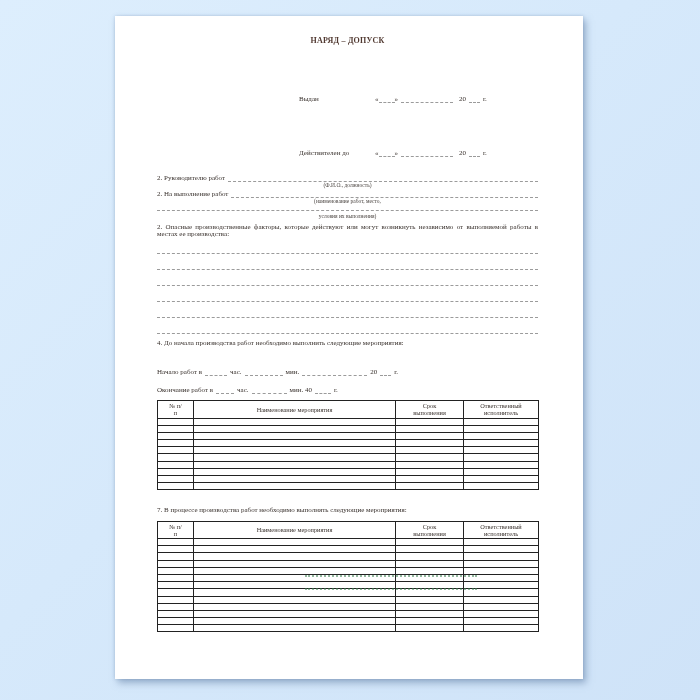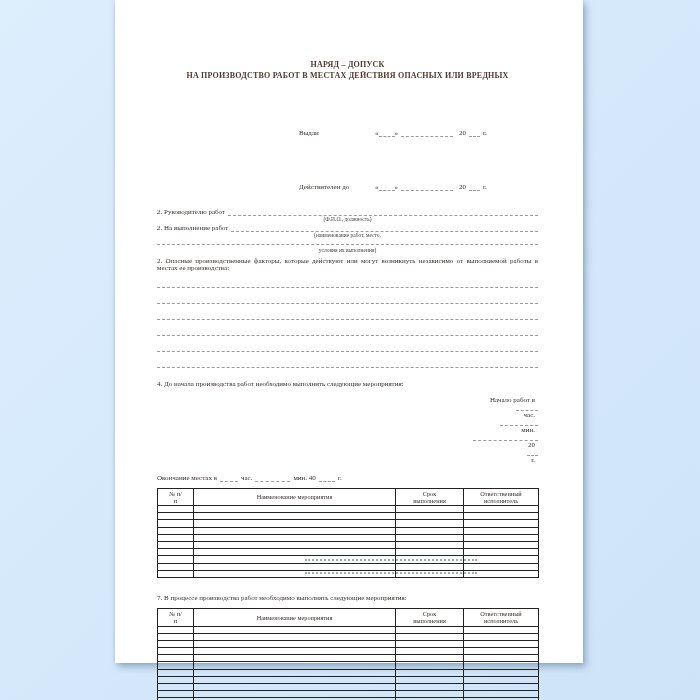--- a/index.html
+++ b/index.html
@@ -3,24 +3,24 @@
 <meta charset="utf-8">
 <style>
   * { margin:0; padding:0; box-sizing:border-box; }
   html,body { width:700px; height:700px; overflow:hidden; }
   body {
     background: linear-gradient(135deg, #ddeefd 0%, #d6e9fb 45%, #cfe3f8 100%);
     font-family: "Liberation Serif", serif;
     position: relative;
   }
   .page {
-    position:absolute; left:115px; top:0; width:468px; height:663px;
+    position:absolute; left:115px; top:16px; width:468px; height:663px;
     background:#ffffff;
     box-shadow: 3px 4px 7px rgba(98,128,165,0.55), 0 0 3px rgba(120,150,185,0.4);
-    padding: 60px 45px 0 42px;
+    padding: 20px 45px 0 42px;
     color:#38302c;
     font-size:7px;
     line-height:8px;
   }
   .title { text-align:center; font-weight:bold; font-size:8px; line-height:10.5px; color:#513931; letter-spacing:0.2px; }
   .row { display:flex; align-items:flex-end; white-space:nowrap; }
   .u { display:inline-block; border-bottom:1px dashed #9b9b9b; height:7px; }
   .w16{width:16px} .w11{width:11px} .w52{width:52px} .w22{width:22px}
   .w38{width:38px} .w65{width:65px} .w18{width:18px} .w35{width:35px}
   .grow { flex:1; }
@@ -30,22 +30,22 @@
   .dates .row { margin-top:10px; }
   .dates .row:first-child { margin-top:12px; }
   .datelbl { width:76px; display:inline-block;margin-top:36px; }
   .hint { text-align:center; font-size:5.5px; line-height:6px; color:#4a4440; }
   .rule { border-bottom:1px dashed #9b9b9b; height:0; margin-top:15px; }
   .para { text-align:justify; font-size:7px; line-height:7.2px; }
   .s1row { margin-top:17px; }
   .s2row { margin-top:2px;align-items:flex-end; }
   .fullrule { border-bottom:1px dashed #9b9b9b; height:0; margin-top:6px; margin-bottom:2px; }
   .s3 { margin-top:5px; }
-  .s4 { margin-top:13px; }
-  .timeline1 { margin-top:7px;flex-direction:column; }
+  .s4 { margin-top:6px; }
+  .timeline1 { margin-top:21px; }
   .timeline2 { margin-top:10px; }
   table { width:381px; table-layout:fixed; border-collapse:collapse; margin-top:6px; }
   table, th, td { border:1px solid #222222; }
   table { border-width:1.5px; }
   th { font-weight:normal; font-size:6.3px; line-height:7.2px; text-align:center; vertical-align:middle; padding:1px 0; }
   th span { display:inline-block; }
   .c1 { width:36px; } .c2 { width:202px; } .c3 { width:68px; } .c4 { width:75px; }
   .c1 span { max-width:14px; }
   .c3 span { max-width:42px; }
   .c4 span { max-width:58px; }
@@ -58,21 +58,20 @@
     pointer-events:none;
   }
 </style>
 </head>
 <body>
 
 <div class="page">
 
   <div class="title">
     <div>НАРЯД – ДОПУСК</div>
-    <div>НА ПРОИЗВОДСТВО РАБОТ  В МЕСТАХ  ДЕЙСТВИЯ ОПАСНЫХ  ИЛИ ВРЕДНЫХ</div>
   </div>
 
   <div class="dates">
     <div class="row">
       <span class="datelbl">Выдан</span>
       <span>«</span>
       <span class="u w16"></span>
       <span>»</span>
       <span class="u w52 seg"></span>
       <span class="seg">20</span>
@@ -124,21 +123,21 @@
     <span class="seg">час.</span>
     <span class="u w38"></span>
     <span class="seg">мин.</span>
     <span class="u w65"></span>
     <span class="seg">20</span>
     <span class="u w11"></span>
     <span class="seg">г.</span>
   </div>
 
   <div class="row timeline2">
-    <span class="lbl">Окончание местах в</span>
+    <span class="lbl">Окончание работ в</span>
     <span class="u w18"></span>
     <span class="seg">час.</span>
     <span class="u w35"></span>
     <span class="seg">мин. 40</span>
     <span class="u w16"></span>
     <span class="seg">г.</span>
   </div>
 
   <table>
     <thead>

